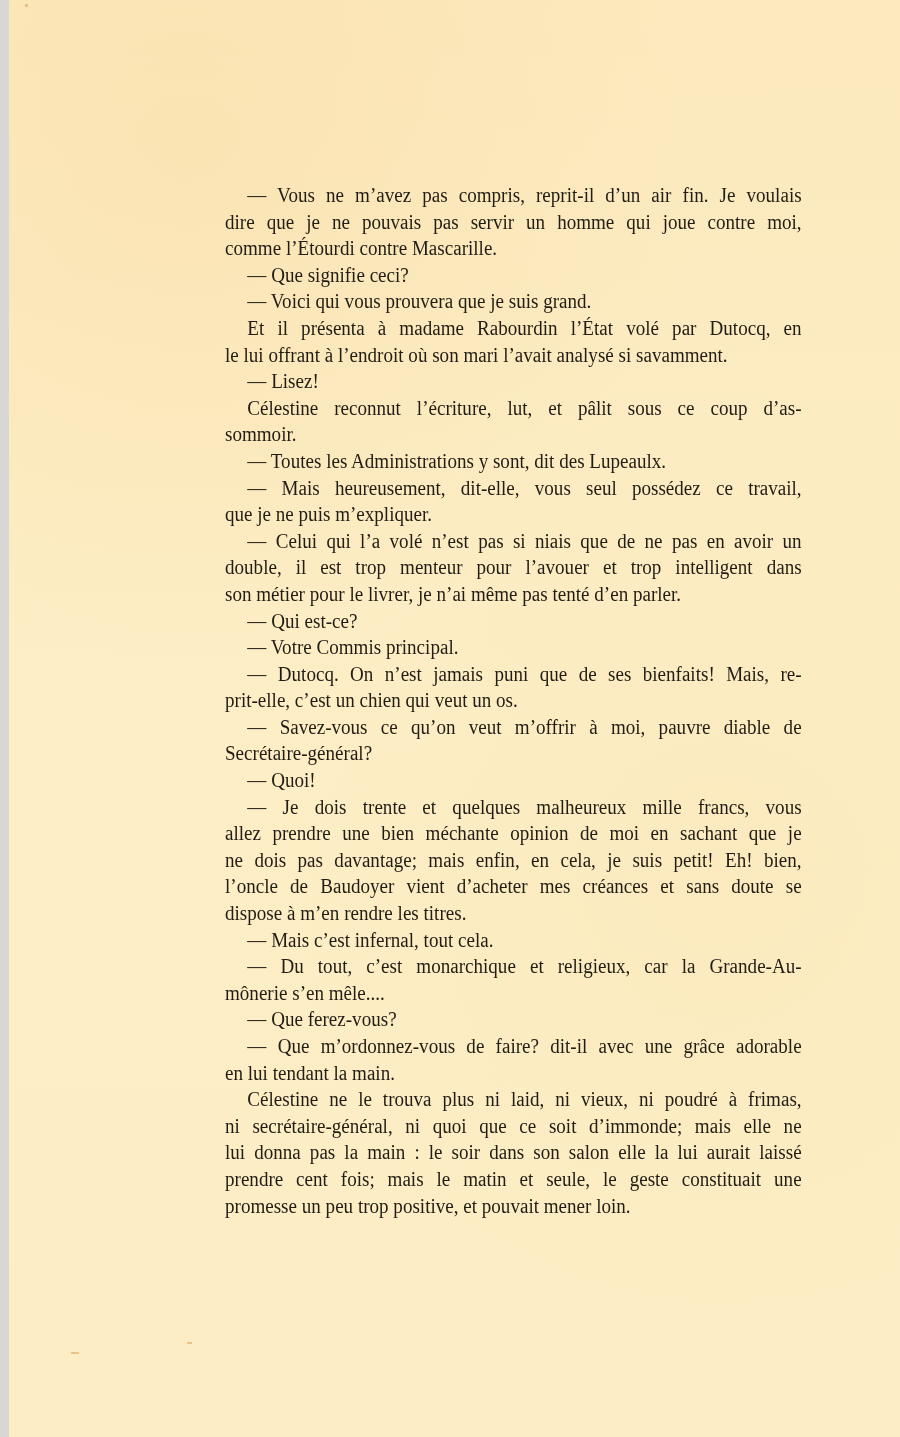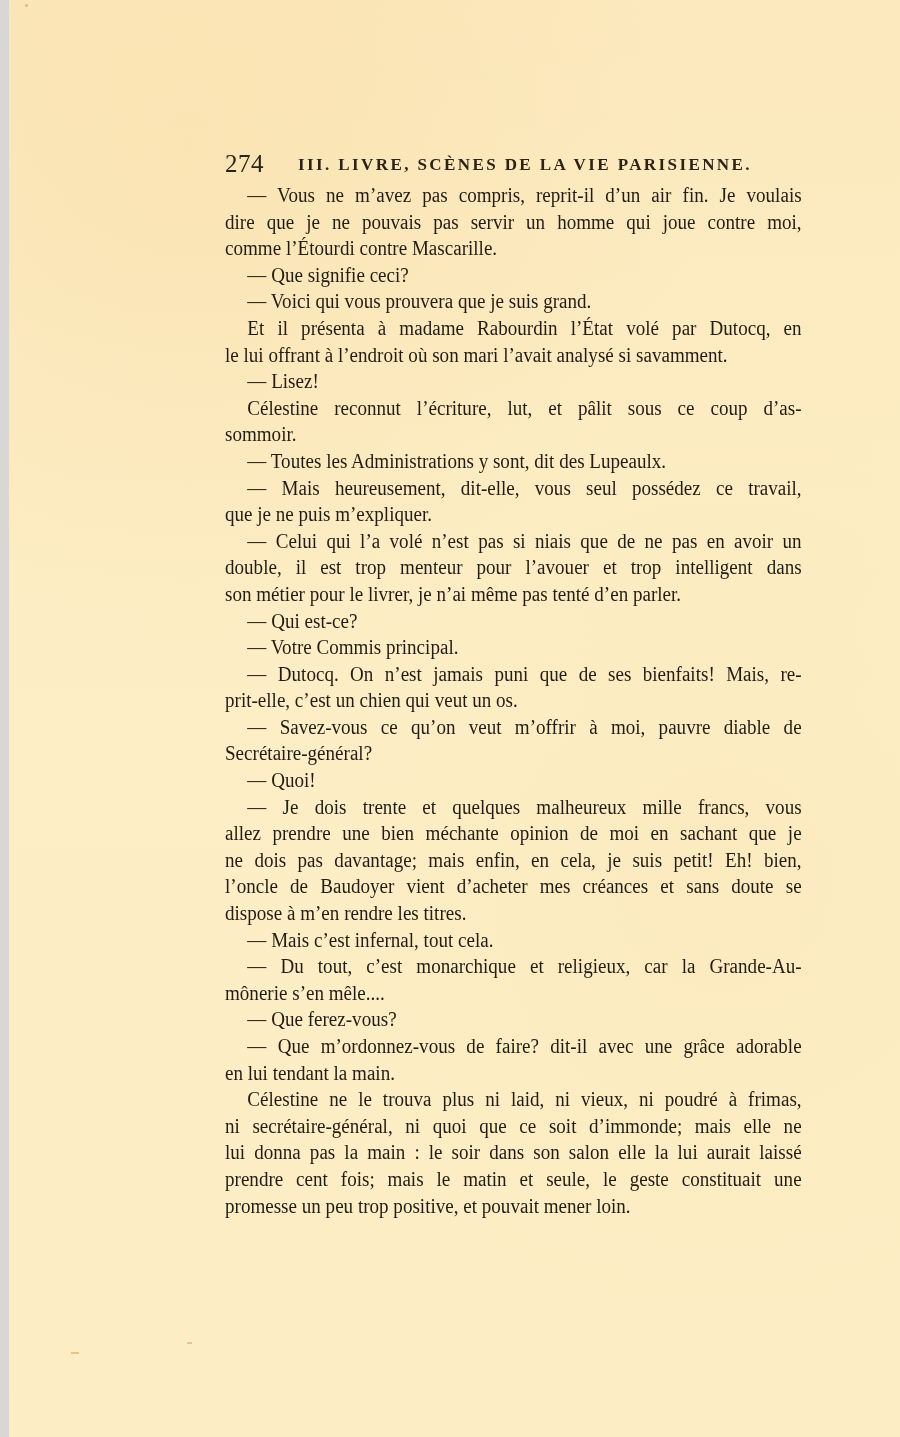--- a/index.html
+++ b/index.html
@@ -85,24 +85,20 @@
     }
   </style>
 </head>
 <body>
 
 <div class="page">
   <div class="speck" style="left:62px;top:1352px;width:8px;height:2px;"></div>
   <div class="speck" style="left:178px;top:1342px;width:5px;height:2px;"></div>
   <div class="speck" style="left:16px;top:4px;width:3px;height:3px;"></div>
 
-  <div class="header">
-    <span class="page-number">274</span>
-    <span class="running-head">III. LIVRE, SCÈNES DE LA VIE PARISIENNE.</span>
-  </div>
 
   <div class="text-block" id="text-block">
       <div class="line indent" style="white-space: normal; overflow: hidden;">— Vous ne m’avez pas compris, reprit-il d’un air fin. Je voulais</div>
       <div class="line" style="white-space: normal; overflow: hidden;">dire que je ne pouvais pas servir un homme qui joue contre moi,</div>
       <div class="line last" style="white-space: normal; overflow: hidden;">comme l’Étourdi contre Mascarille.</div>
       <div class="line indent last" style="white-space: normal; overflow: hidden;">— Que signifie ceci?</div>
       <div class="line indent last" style="white-space: normal; overflow: hidden;">— Voici qui vous prouvera que je suis grand.</div>
       <div class="line indent" style="white-space: normal; overflow: hidden;">Et il présenta à madame Rabourdin l’État volé par Dutocq, en</div>
       <div class="line last" style="white-space: normal; overflow: hidden;">le lui offrant à l’endroit où son mari l’avait analysé si savamment.</div>
       <div class="line indent last" style="white-space: normal; overflow: hidden;">— Lisez!</div>

